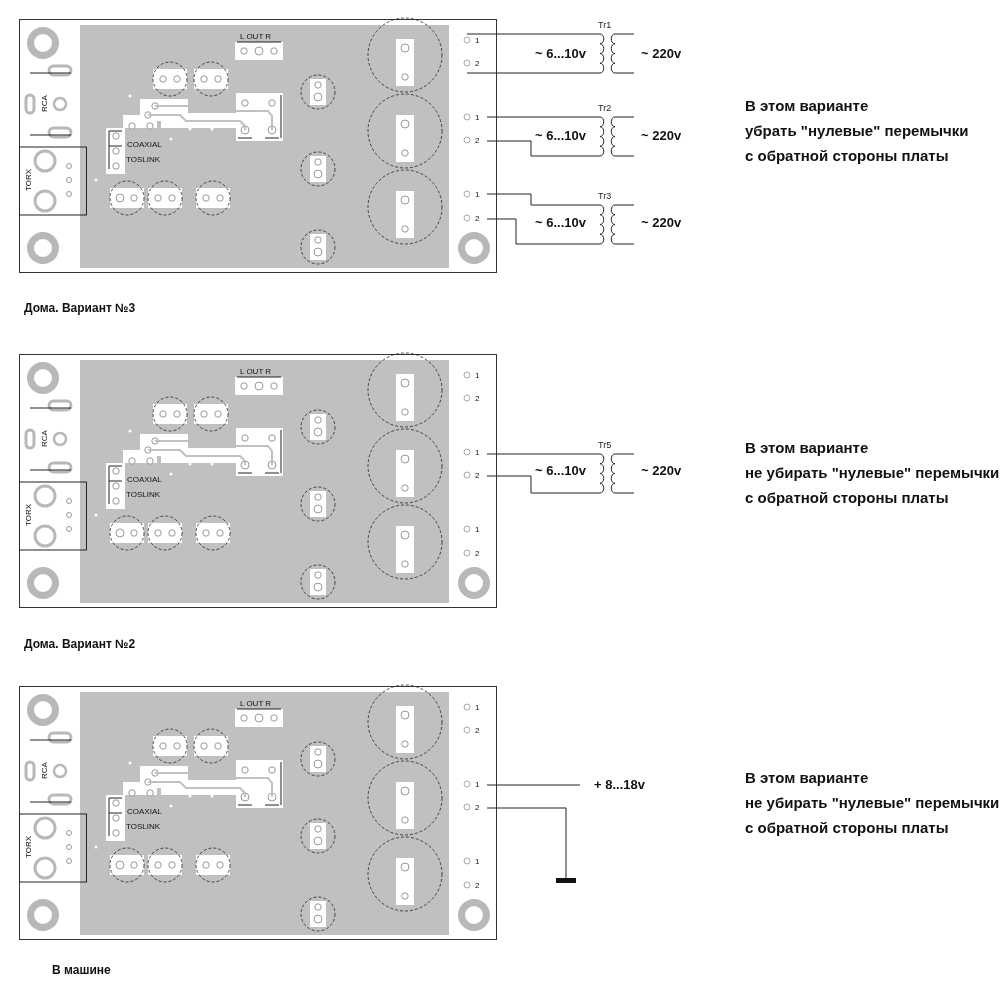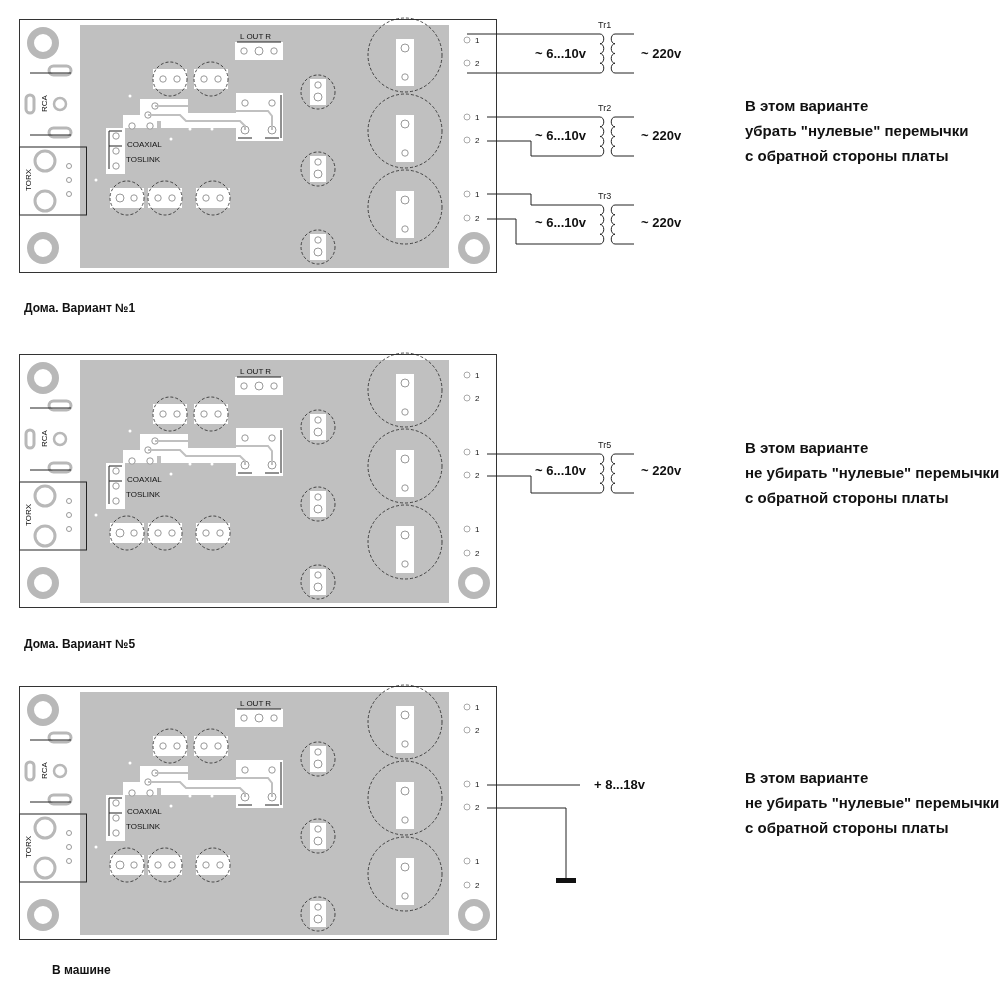--- a/index.html
+++ b/index.html
@@ -163,21 +163,21 @@
       <polyline points="487,219 516,219 516,244 600,244" fill="none" stroke="#222" stroke-width="1"></polyline>
       <path class="coil-l" d="M600,205 C605,205 605,214.75 600,214.75 C605,214.75 605,224.5 600,224.5 C605,224.5 605,234.25 600,234.25 C605,234.25 605,244 600,244" fill="none" stroke="#222" stroke-width="1"></path>
       <path class="coil-r" d="M615,205 C610,205 610,214.75 615,214.75 C610,214.75 610,224.5 615,224.5 C610,224.5 610,234.25 615,234.25 C610,234.25 610,244 615,244" fill="none" stroke="#222" stroke-width="1"></path>
       <line x1="615" y1="205" x2="634" y2="205" stroke="#222" stroke-width="1"></line>
       <line x1="615" y1="244" x2="634" y2="244" stroke="#222" stroke-width="1"></line>
       <text class="trlabel" x="598" y="199">Tr3</text>
       <text class="volt" x="535" y="227">~ 6...10v</text>
       <text class="volt" x="641" y="227">~ 220v</text>
     </g>
   </svg>
-  <div class="caption" style="top:301px;">Дома. Вариант №1</div>
+  <div class="caption" style="top:301px;">Дома. Вариант №3</div>
   <div class="note" style="top:93px;">
     <div>В этом варианте</div>
     <div>убрать "нулевые" перемычки</div>
     <div>с обратной стороны платы</div>
   </div>
 </div>
 
 <div class="variant v2">
   <svg class="board-svg pcb" width="500" height="280">
       <rect x="19.5" y="19.5" width="477" height="253" fill="#fff" stroke="#333333" stroke-width="1"></rect>
@@ -296,21 +296,21 @@
       <polyline points="487,141 531,141 531,158 600,158" fill="none" stroke="#222" stroke-width="1"></polyline>
       <path class="coil-l" d="M600,119 C605,119 605,128.75 600,128.75 C605,128.75 605,138.5 600,138.5 C605,138.5 605,148.25 600,148.25 C605,148.25 605,158 600,158" fill="none" stroke="#222" stroke-width="1"></path>
       <path class="coil-r" d="M615,119 C610,119 610,128.75 615,128.75 C610,128.75 610,138.5 615,138.5 C610,138.5 610,148.25 615,148.25 C610,148.25 610,158 615,158" fill="none" stroke="#222" stroke-width="1"></path>
       <line x1="615" y1="119" x2="634" y2="119" stroke="#222" stroke-width="1"></line>
       <line x1="615" y1="158" x2="634" y2="158" stroke="#222" stroke-width="1"></line>
       <text class="trlabel" x="598" y="113">Tr5</text>
       <text class="volt" x="535" y="140">~ 6...10v</text>
       <text class="volt" x="641" y="140">~ 220v</text>
     </g>
   </svg>
-  <div class="caption" style="top:302px;">Дома. Вариант №5</div>
+  <div class="caption" style="top:302px;">Дома. Вариант №2</div>
   <div class="note" style="top:100px;">
     <div>В этом варианте</div>
     <div>не убирать "нулевые" перемычки</div>
     <div>с обратной стороны платы</div>
   </div>
 </div>
 
 <div class="variant v3">
   <svg class="board-svg pcb" width="500" height="280">
       <rect x="19.5" y="19.5" width="477" height="253" fill="#fff" stroke="#333333" stroke-width="1"></rect>

